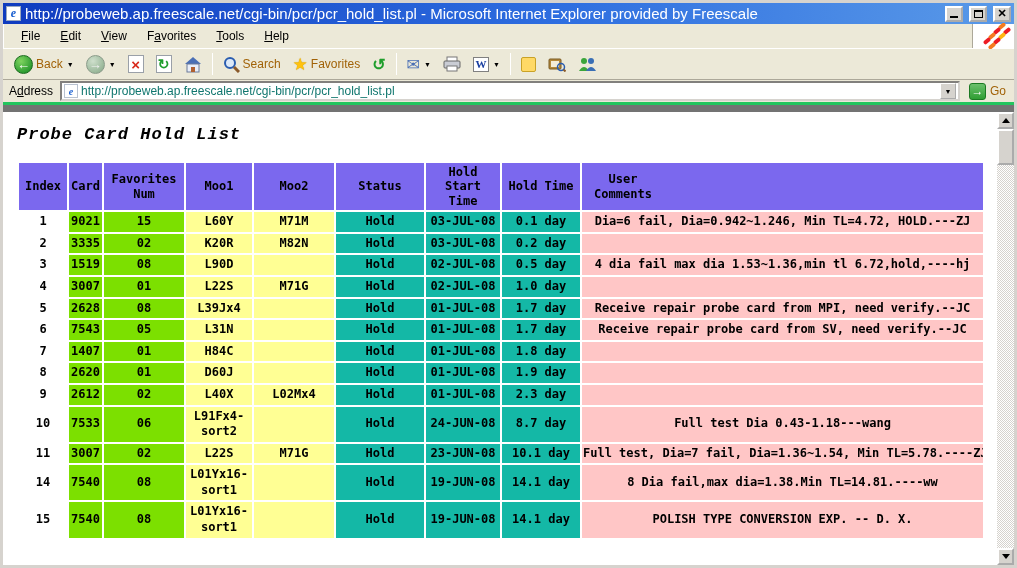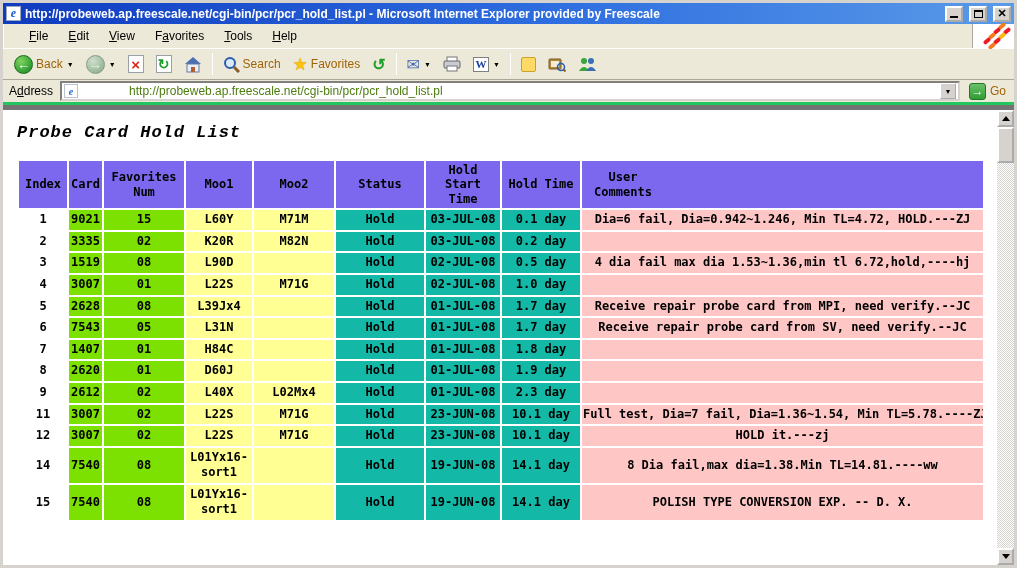--- a/index.html
+++ b/index.html
@@ -8,33 +8,33 @@
 
   .window { width:1017px; height:568px; border:3px solid #d6d3ce; outline:1px solid #716f64;
             background:#ece9d8; display:flex; flex-direction:column; }
 
   
   .titlebar { height:21px; flex:0 0 21px; background:linear-gradient(90deg,#0f3bbf 0%,#2e6ee0 55%,#5a9ae8 100%);
               display:flex; align-items:center; padding:0 3px; gap:4px; }
   .ie-icon { width:15px; height:15px; background:#fff; border:1px solid #9aa8c0; display:flex;
              align-items:center; justify-content:center; font-family:"Liberation Serif",serif;
              font-style:italic; font-weight:bold; font-size:12px; color:#1a5fd0; }
-  .titlebar .title { flex:1; color:#fff; font-weight:bold; font-size:12px; white-space:nowrap;
+  .titlebar .title { flex:1; color:#fff; font-weight:normal; font-size:15px; white-space:nowrap;
                      overflow:hidden; text-overflow:ellipsis; }
   .winbtn { width:18px; height:16px; background:#d6d3ce; border:2px outset #fff; margin-left:2px;
             display:flex; align-items:center; justify-content:center; font-size:10px; font-weight:bold;
             color:#000; line-height:1; cursor:default; }
   .winbtn .min-glyph { width:8px; border-bottom:2px solid #000; height:8px; }
   .winbtn .max-glyph { width:9px; height:8px; border:1px solid #000; border-top:2px solid #000; }
   .winbtn .close-glyph { font-size:11px; font-weight:bold; }
 
   
   .menubar { height:25px; flex:0 0 25px; display:flex; align-items:stretch;
              border-bottom:1px solid #fff; background:#ece9d8; }
-  .menu-items { display:flex; align-items:center; flex:1; padding-left:16px; gap:2px;
+  .menu-items { display:flex; align-items:center; flex:1; padding-left:8px; gap:2px;
                 border-left:1px solid #fff;text-align:center; }
   .menu-item { padding:3px 9px; color:#000; cursor:default; }
   .menu-item u { text-decoration:underline; }
   .brand-box { width:42px; background:#fff; border-left:1px solid #aca899; display:flex;
                align-items:center; justify-content:center; }
 
   
   .toolbar { height:31px; flex:0 0 31px; display:flex; align-items:center; gap:2px; padding:0 6px;
              border-bottom:1px solid #aca899; background:#ece9d8; }
   .tb-btn { display:flex; align-items:center; gap:3px; padding:2px 4px; border:1px solid transparent;
@@ -60,30 +60,30 @@
 
   
   .addressbar { height:25px; flex:0 0 25px; display:flex; align-items:center; gap:5px; padding:2px 4px;
                 border-bottom:3px solid #22c55e; background:#ece9d8; }
   .addr-label { padding:0 2px; }
   .addr-field { flex:1; height:20px; background:#fff; border:2px inset #d6d3ce; display:flex;
                 align-items:center; padding:0 2px; gap:3px; }
   .addr-ie { width:14px; height:14px; background:#fff; border:1px solid #b9c2d0; font-family:"Liberation Serif",serif;
              font-style:italic; font-weight:bold; font-size:10px; color:#1a5fd0; display:flex;
              align-items:center; justify-content:center; flex:0 0 14px; }
-  .addr-text { flex:1; font-size:12px; color:#4d7c0f; white-space:nowrap; overflow:hidden;margin-left:48px; }
+  .addr-text { flex:1; font-size:12px; color:#0f766e; white-space:nowrap; overflow:hidden; }
   .addr-drop { width:16px; height:16px; background:#d6d3ce; border:1px outset #fff; display:flex;
                align-items:center; justify-content:center; font-size:7px; flex:0 0 16px; }
   .go-btn { display:flex; align-items:center; gap:4px; padding:1px 4px; cursor:default; }
   .go-square { width:17px; height:17px; background:linear-gradient(#6cc06c,#2f9e33); border:1px solid #1c7a22;
                border-radius:3px; color:#fff; font-weight:bold; display:flex; align-items:center;
                justify-content:center; font-size:12px; line-height:1; }
 
   
-  .content { flex:1; position:relative; background:#fff; border-top:5px solid #737373; overflow:hidden; }
+  .content { flex:1; position:relative; background:#fff; border-top:7px solid #737373; overflow:hidden; }
   .page { position:absolute; left:0; top:0; right:17px; bottom:0; overflow:hidden; padding:13px 0 0 14px; }
   .page-title { font-family:"Liberation Mono",monospace; font-style:italic; font-weight:bold;
                 font-size:17px; letter-spacing:1px; color:#000; margin-bottom:17px; }
 
   table.holdlist { border-spacing:2px; table-layout:fixed; width:968px;
                    font-family:"DejaVu Sans Mono",monospace; font-size:12px; font-weight:bold; color:#000; }
   table.holdlist th { background:#7b68ee; font-weight:bold; padding:2px 1px; line-height:1.2;
                       text-align:center; vertical-align:middle; }
   table.holdlist th.col-user_comments { text-align:left; }
   table.holdlist th.col-user_comments span { display:inline-block; max-width:80px; text-align:center; }
@@ -370,40 +370,40 @@
               <td class="col-card">2612</td>
               <td class="col-inventory_num">02</td>
               <td class="col-moo1">L40X</td>
               <td class="col-moo2">L02Mx4</td>
               <td class="col-status">Hold</td>
               <td class="col-hold_start_time">01-JUL-08</td>
               <td class="col-hold_time">2.3 day</td>
               <td class="col-user_comments"></td>
             </tr>
             <tr>
+              <td class="col-index">10</td>
+              <td class="col-card">7533</td>
+              <td class="col-inventory_num">06</td>
+              <td class="col-moo1">L91Fx4-sort2</td>
+              <td class="col-moo2"></td>
+              <td class="col-status">Hold</td>
+              <td class="col-hold_start_time">24-JUN-08</td>
+              <td class="col-hold_time">8.7 day</td>
+              <td class="col-user_comments">Full test Dia 0.43-1.18---wang</td>
+            </tr>
+            <tr>
               <td class="col-index">11</td>
               <td class="col-card">3007</td>
               <td class="col-inventory_num">02</td>
               <td class="col-moo1">L22S</td>
               <td class="col-moo2">M71G</td>
               <td class="col-status">Hold</td>
               <td class="col-hold_start_time">23-JUN-08</td>
               <td class="col-hold_time">10.1 day</td>
               <td class="col-user_comments">Full test, Dia=7 fail, Dia=1.36~1.54, Min TL=5.78.----ZJ</td>
-            </tr>
-            <tr>
-              <td class="col-index">12</td>
-              <td class="col-card">3007</td>
-              <td class="col-inventory_num">02</td>
-              <td class="col-moo1">L22S</td>
-              <td class="col-moo2">M71G</td>
-              <td class="col-status">Hold</td>
-              <td class="col-hold_start_time">23-JUN-08</td>
-              <td class="col-hold_time">10.1 day</td>
-              <td class="col-user_comments">HOLD it.---zj</td>
             </tr>
             <tr>
               <td class="col-index">14</td>
               <td class="col-card">7540</td>
               <td class="col-inventory_num">08</td>
               <td class="col-moo1">L01Yx16-sort1</td>
               <td class="col-moo2"></td>
               <td class="col-status">Hold</td>
               <td class="col-hold_start_time">19-JUN-08</td>
               <td class="col-hold_time">14.1 day</td>

